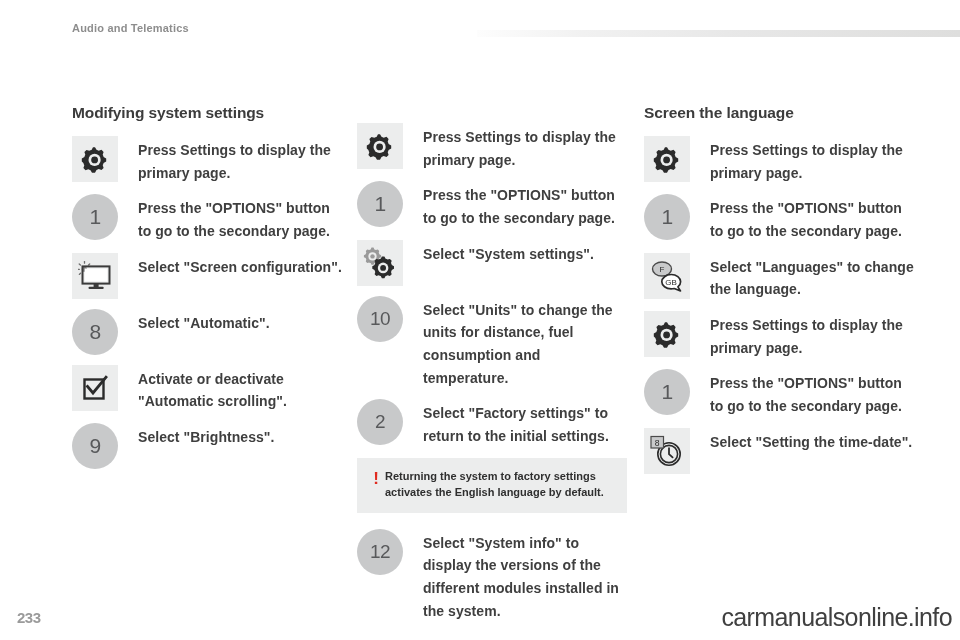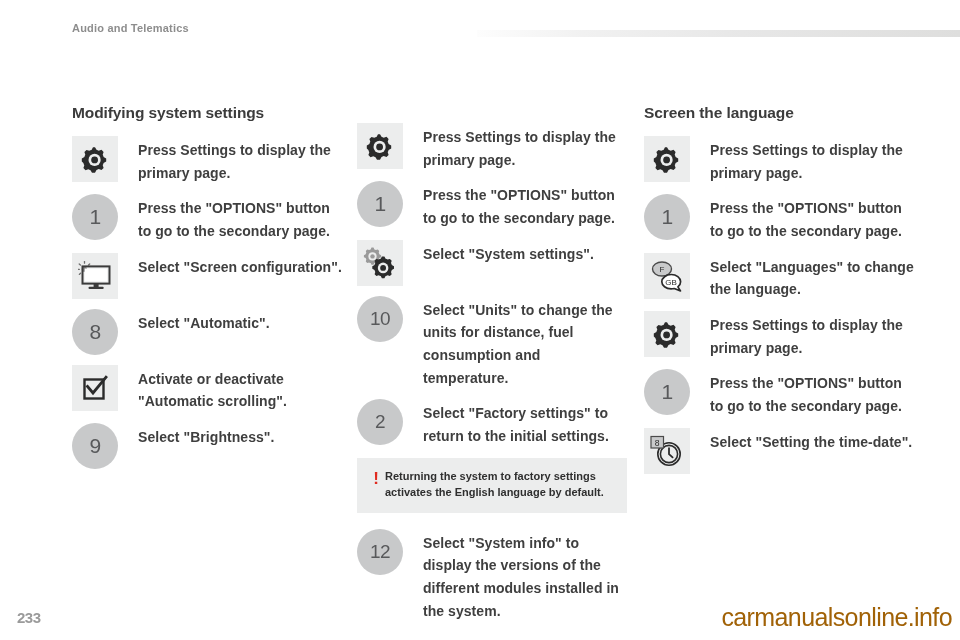--- a/index.html
+++ b/index.html
@@ -141,21 +141,21 @@
     left: 17px; bottom: 14px;
     font-size: 15px;
     font-weight: bold;
     color: #9a9a9a;
     letter-spacing: -.5px;
   }
   .watermark {
     position: absolute;
     right: 8px; bottom: 8px;
     font-size: 25px;
-    color: #a16207;
+    color: #404040;
     font-family: "Liberation Sans", sans-serif;
     letter-spacing: -.6px;
     white-space: nowrap;
   }
 
   
   .bars { display: flex; align-items: flex-end; gap: 2px; height: 26px; }
   .bars i { display: block; width: 5px; height: 26px; }
 </style>
 </head>

